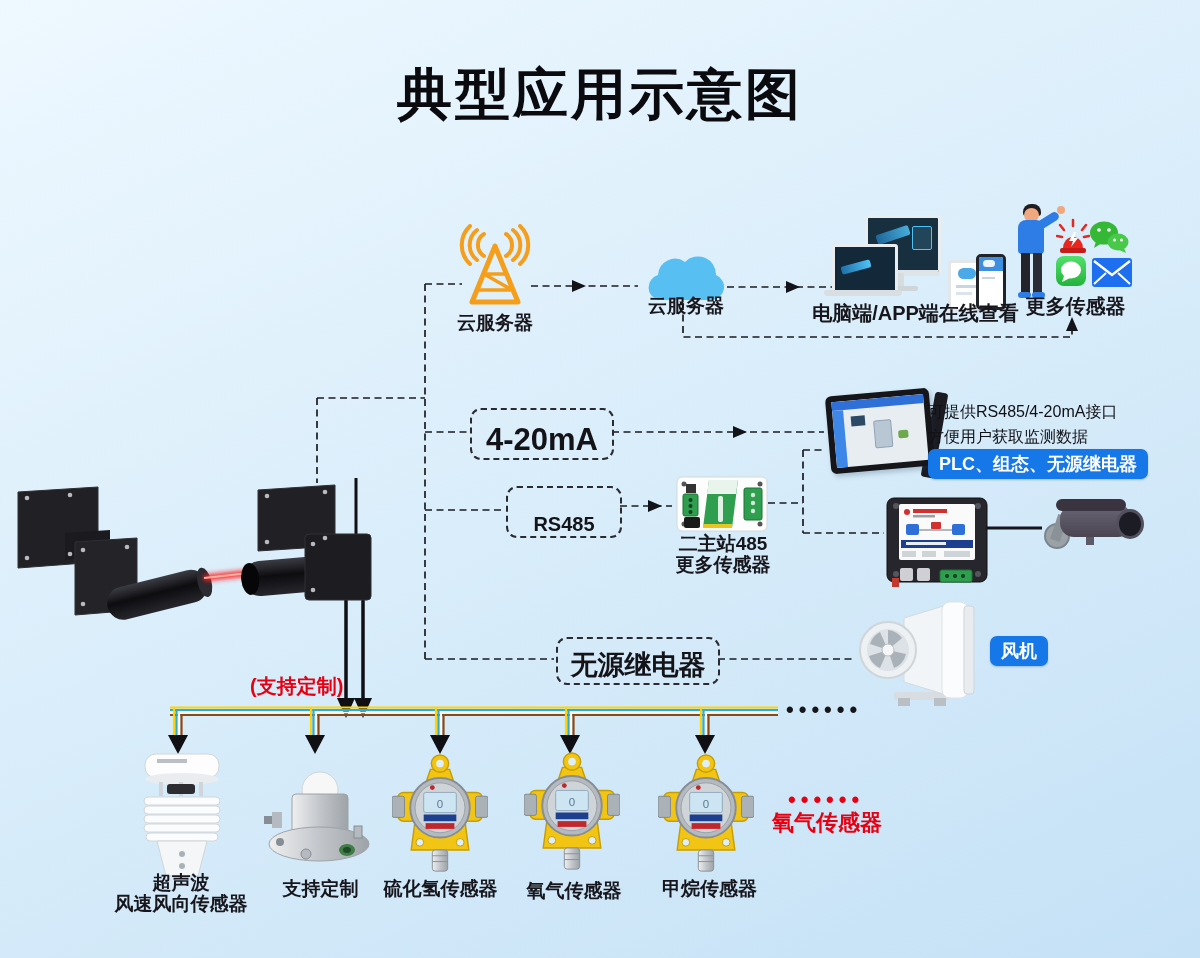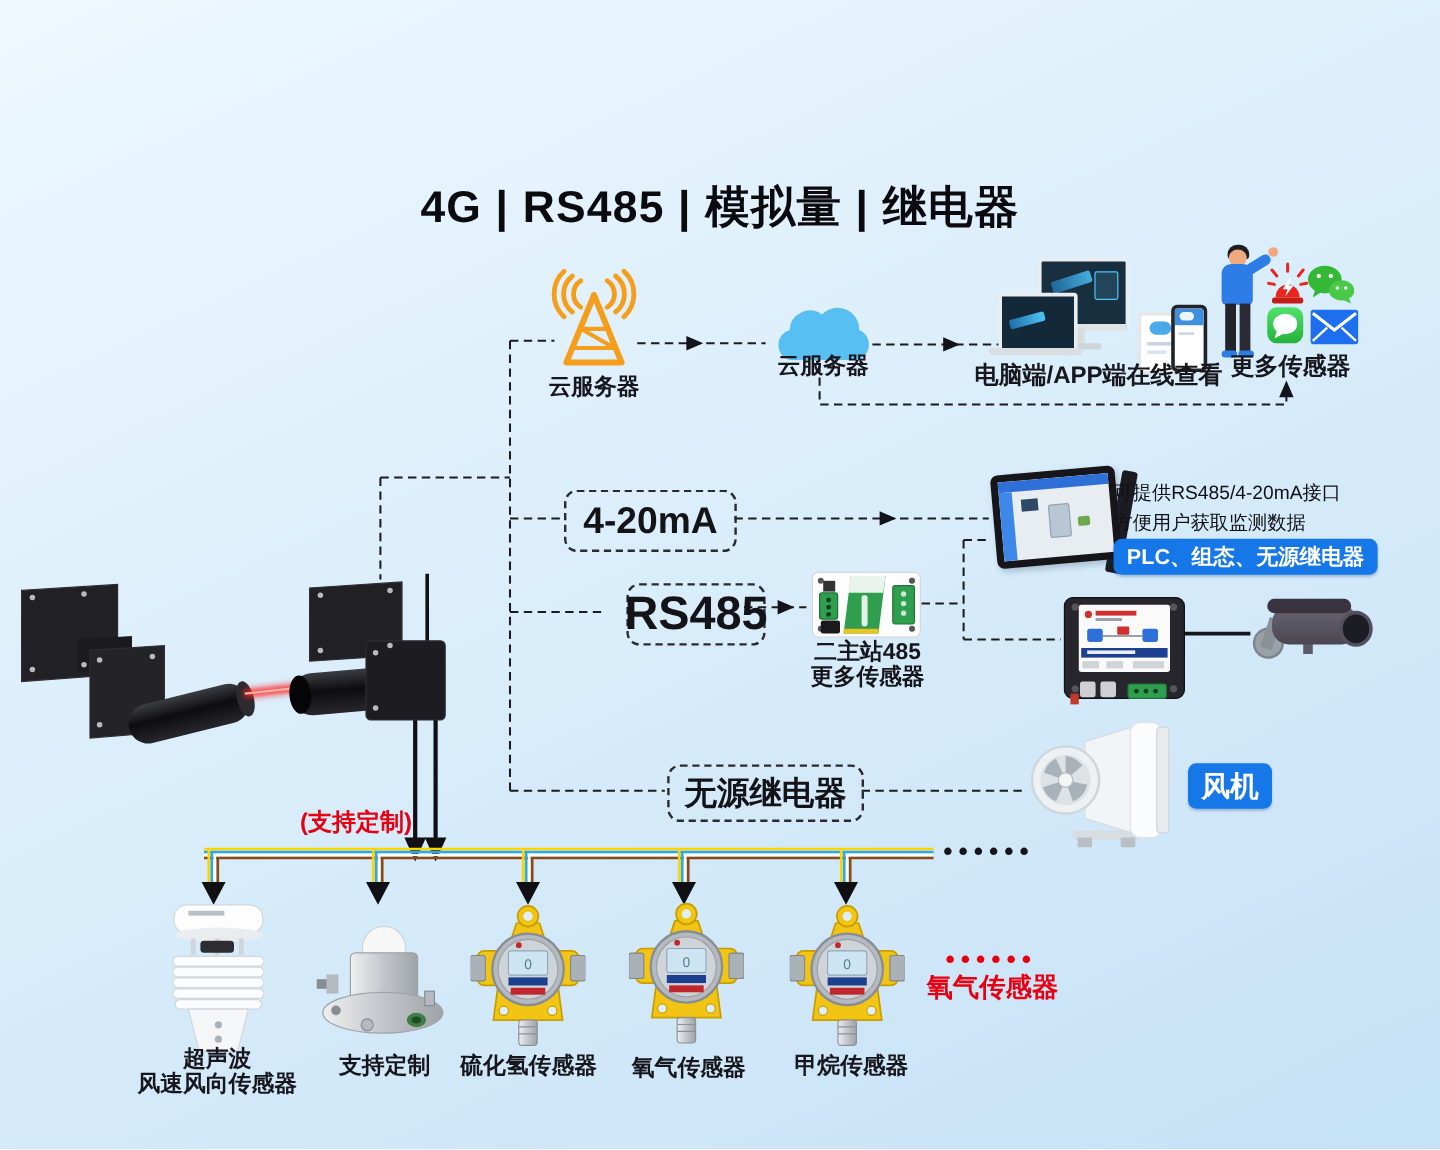--- a/index.html
+++ b/index.html
@@ -9,21 +9,21 @@
   .abs{position:absolute;}
   .z1{z-index:1}.z2{z-index:2}.z3{z-index:3}
   .title{left:0;right:0;top:58px;text-align:center;font-size:55px;font-weight:900;
     color:#0b0b0f;letter-spacing:3px;}
   .subtitle{left:0;right:0;top:148px;text-align:center;font-size:37px;font-weight:800;
     color:#0b0b0f;letter-spacing:1px;}
   .lbl{font-weight:700;color:#16161c;font-size:19px;text-align:center;line-height:21px;white-space:nowrap;}
   .lbl.big{font-size:20px;}
   .badge{background:#1677E8;color:#fff;font-weight:700;font-size:17px;border-radius:7px;
     padding:3px 11px;white-space:nowrap;box-shadow:0 1px 2px rgba(0,60,140,.25);}
-  .linkbox{border:2.5px dashed #2a2a30;border-radius:11px;display:flex;align-items:center;
+  .linkbox{border:2.5px dashed #2a2a30;border-radius:11px;display:flex;align-items:flex-end;
     justify-content:center;font-weight:800;color:#131318;}
   .plctxt{font-size:16px;font-weight:400;color:#101015;line-height:25px;white-space:nowrap;text-align:center;}
   .red{color:#E60012;}
   .dots{font-size:22px;font-weight:900;letter-spacing:5px;line-height:20px;white-space:nowrap;}
   
   .monitor{position:absolute;left:35px;top:5px;width:70px;height:52px;background:#182f3f;
     border:3px solid #e9edf0;border-bottom:6px solid #dfe4e8;border-radius:4px;overflow:hidden;}
   .monitor .g1{position:absolute;left:8px;top:12px;width:34px;height:10px;background:linear-gradient(90deg,#1f6fa8,#4fc3f7);transform:rotate(-18deg);border-radius:2px;opacity:.85}
   .monitor .g2{position:absolute;left:44px;top:8px;width:18px;height:22px;background:#23455a;border:1px solid #4fc3f7;border-radius:2px;}
   .mstand{position:absolute;left:62px;top:63px;width:12px;height:14px;background:#d7dcdf;}
@@ -158,21 +158,21 @@
     </g>
     <g fill="#0f0f14">
       <polygon points="168,735 188,735 178,754"></polygon>
       <polygon points="305,735 325,735 315,754"></polygon>
       <polygon points="430,735 450,735 440,754"></polygon>
       <polygon points="560,735 580,735 570,754"></polygon>
       <polygon points="695,735 715,735 705,754"></polygon>
     </g>
   </svg>
 
-  <div class="abs z3 subtitle">4G | RS485 | 模拟量 | 继电器</div>
+  <div class="abs z3 title">典型应用示意图</div>
 
   <svg class="abs z2" style="left:448px;top:224px" width="94" height="86" viewBox="0 0 94 86">
     <g stroke="#F59E1B" stroke-width="5" fill="none" stroke-linecap="round">
       <path d="M47,22 L24,78 M47,22 L70,78 M24,78 L70,78"></path>
     </g>
     <g stroke="#F59E1B" stroke-width="3.5" fill="none" stroke-linecap="round">
       <path d="M36,50 L58,50 M36,50 L64,66 M30,66 L64,66"></path>
     </g>
     <g stroke="#F59E1B" stroke-width="4" fill="none" stroke-linecap="round">
       <path d="M36,32 A13,13 0 0 1 36,10"></path>
@@ -258,21 +258,21 @@
     <rect x="0" y="0" width="40" height="29" rx="3" fill="#1D6FF0"></rect>
     <polyline points="2,3 20,17 38,3" fill="none" stroke="#fff" stroke-width="2.5"></polyline>
     <line x1="2" y1="26" x2="14" y2="15" stroke="#fff" stroke-width="2"></line>
     <line x1="38" y1="26" x2="26" y2="15" stroke="#fff" stroke-width="2"></line>
   </svg>
   <div class="abs z3 lbl big" style="left:1008px;top:296px;width:135px">更多传感器</div>
 
   <div class="abs z2 linkbox" style="left:470px;top:408px;width:140px;height:48px;font-size:31px">
     <span>4-20mA</span>
   </div>
-  <div class="abs z2 linkbox" style="left:522px;top:486px;width:112px;height:48px;font-size:39px">
+  <div class="abs z2 linkbox" style="left:506px;top:486px;width:112px;height:48px;font-size:20px">
     <span>RS485</span>
   </div>
   <div class="abs z2 linkbox" style="left:556px;top:637px;width:160px;height:44px;font-size:27px">
     <span>无源继电器</span>
   </div>
 
   <div class="abs z2 tpanel" style="left:828px;top:392px">
     <div class="scr">
         <div class="tb"></div>
         <div class="sb"></div>
@@ -358,21 +358,21 @@
     <circle cx="30" cy="54" r="28" fill="#eef1f4" stroke="#cfd5d9" stroke-width="2"></circle>
     <circle cx="30" cy="54" r="21" fill="#dde2e6"></circle>
     <g fill="#aab2b9">
       <path d="M30,54 L30,34 A20,20 0 0 1 44,42 Z"></path>
       <path d="M30,54 L48,58 A20,20 0 0 1 36,72 Z"></path>
       <path d="M30,54 L22,72 A20,20 0 0 1 11,60 Z"></path>
       <path d="M30,54 L12,48 A20,20 0 0 1 22,36 Z"></path>
     </g>
     <circle cx="30" cy="54" r="6" fill="#f4f6f8" stroke="#b9bfc4"></circle>
   </svg>
-  <div class="abs z3 badge" style="left:990px;top:636px;font-size:24px">风机</div>
+  <div class="abs z3 badge" style="left:990px;top:636px;font-size:18px">风机</div>
 
   <svg class="abs z2" style="left:10px;top:478px" width="372" height="165" viewBox="0 0 372 165">
     <polygon points="8,14 88,9 88,84 8,90" fill="#202025" stroke="#2e2e34"></polygon>
     <polygon points="55,55 100,52 100,78 55,82" fill="#1a1a1f"></polygon>
     <polygon points="65,64 127,60 127,132 65,137" fill="#232328" stroke="#2e2e34"></polygon>
     <g fill="#b9b9c0">
       <circle cx="17" cy="20" r="2.3"></circle>
         <circle cx="60" cy="17" r="2.3"></circle>
         <circle cx="17" cy="80" r="2.3"></circle>
         <circle cx="60" cy="76" r="2.3"></circle>

